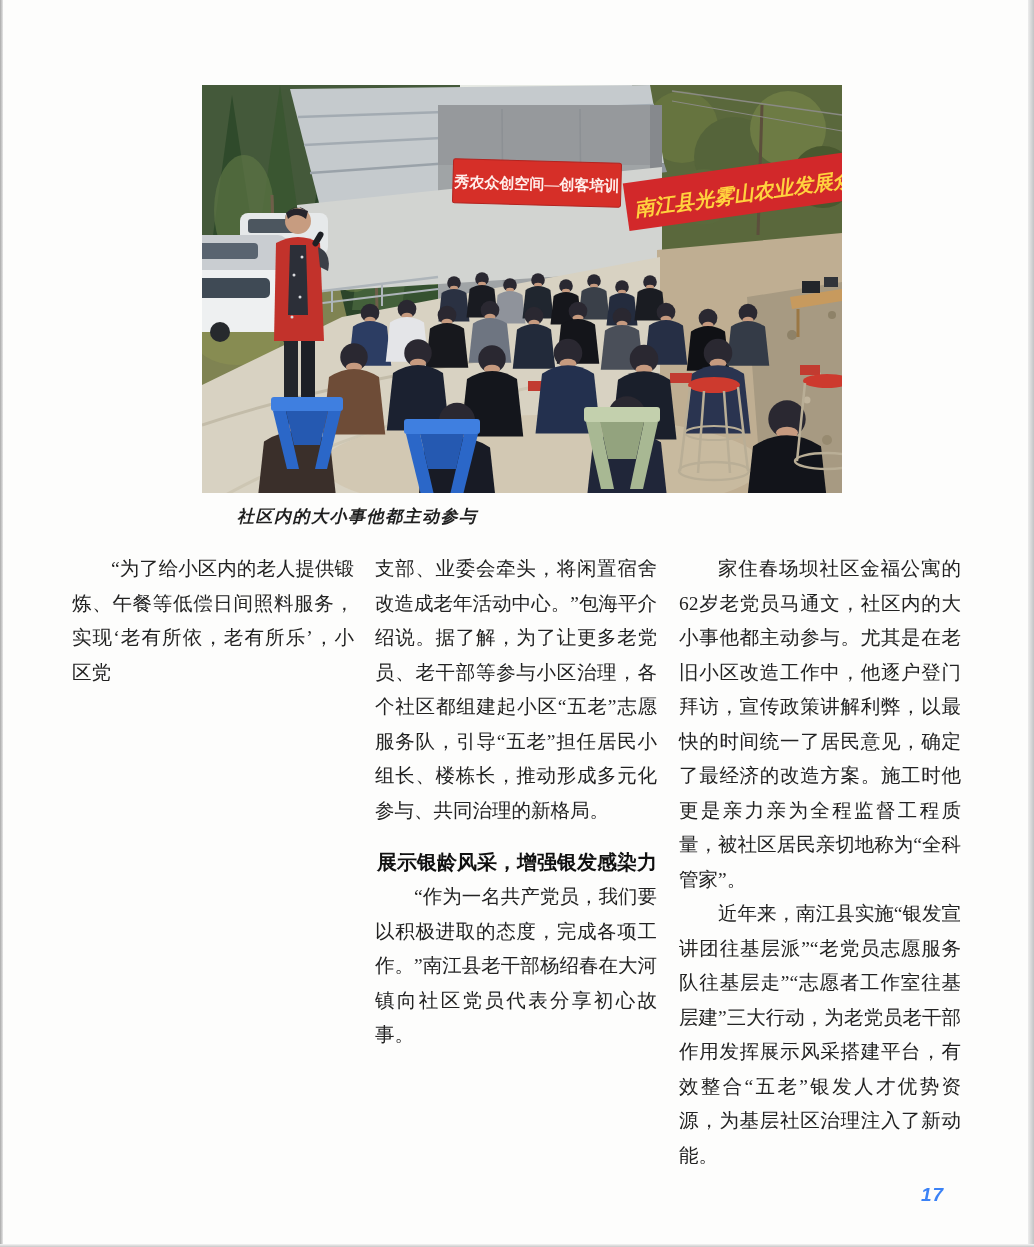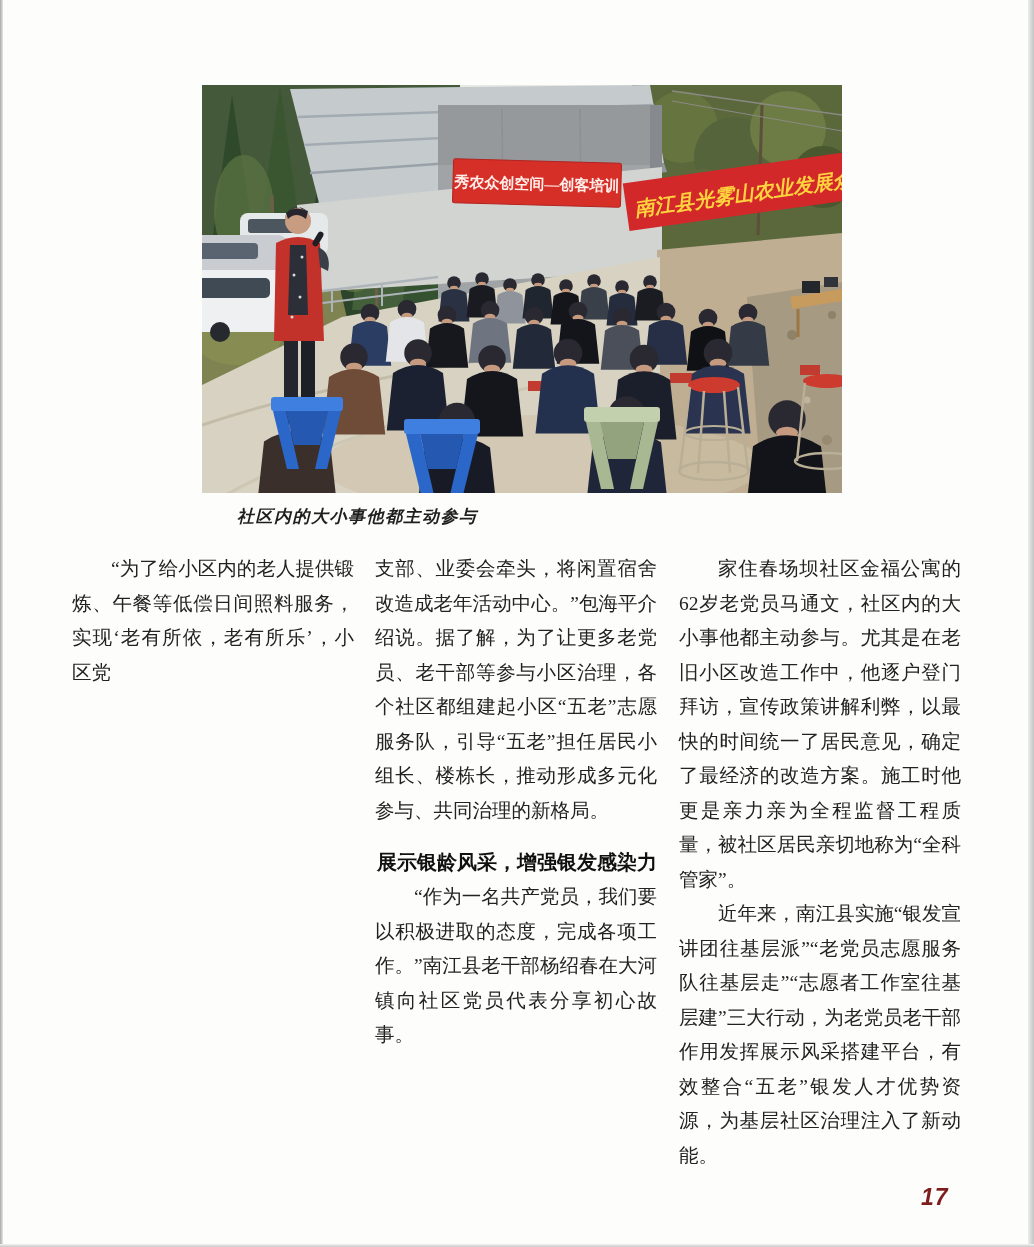--- a/index.html
+++ b/index.html
@@ -39,21 +39,21 @@
   .subhead {
     font-family:"Liberation Sans", sans-serif;
     font-weight:bold; font-size:20px; color:#101010;
     text-align:right; margin:19px 0 3px 0; line-height:30px;
   }
 
   .pagenum {
     position:absolute; left:921px; top:1184px;
     font-family:"Liberation Sans", sans-serif;
     font-weight:bold; font-style:italic;
-    font-size:23px; color:#7f1d1d; letter-spacing:1px;
+    font-size:19px; color:#3b82f6; letter-spacing:1px;
   }
 </style>
 </head>
 <body>
 
 <div class="page">
   <div class="edge-left"></div>
   <div class="edge-right"></div>
   <div class="edge-bottom"></div>
 

